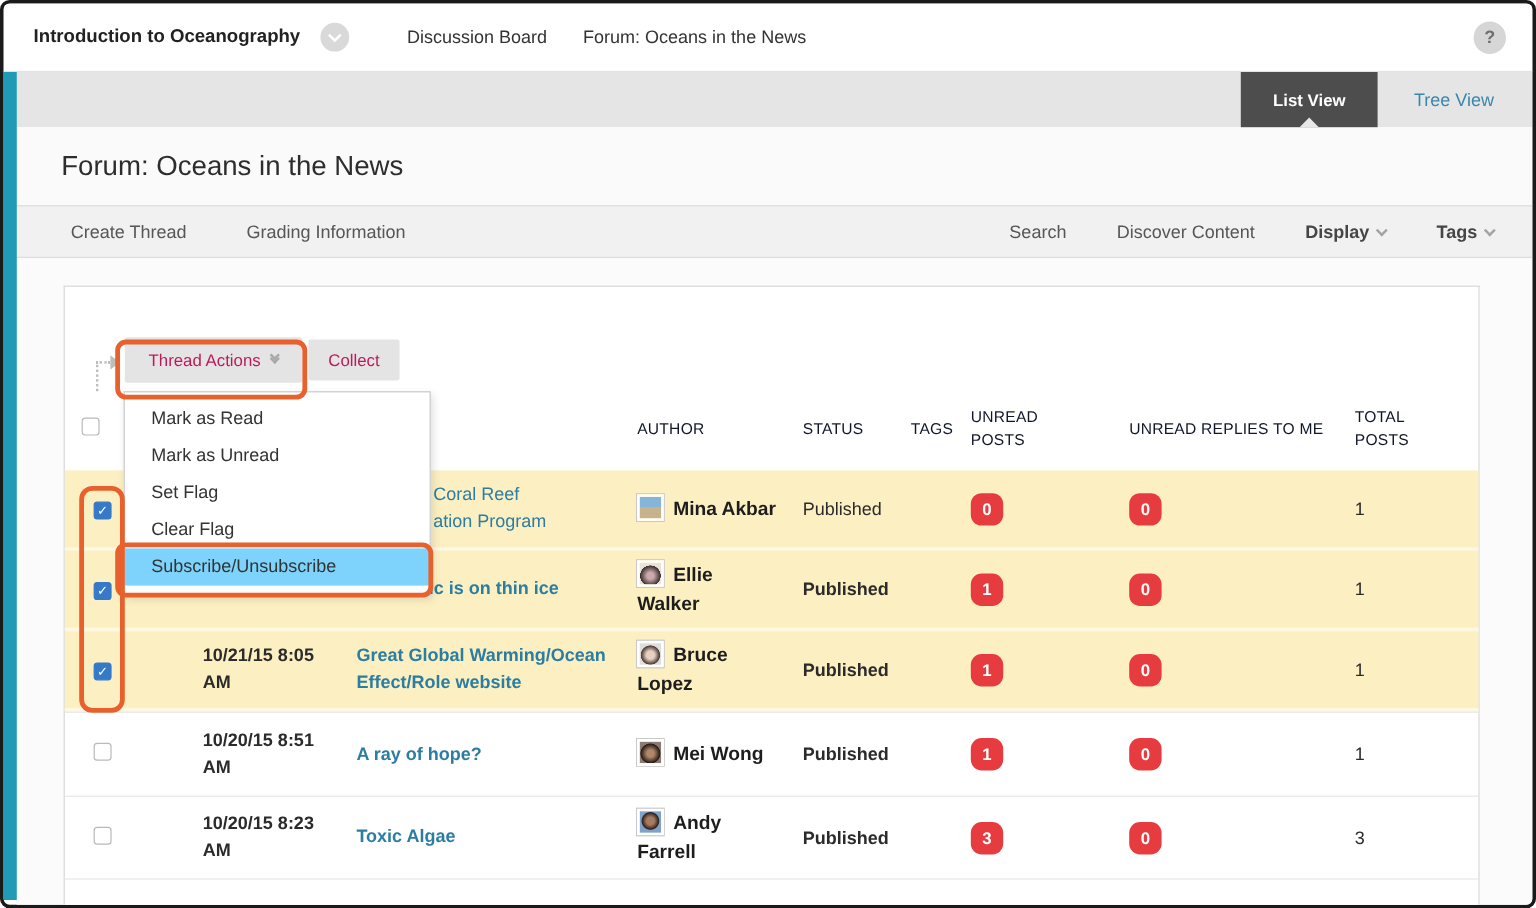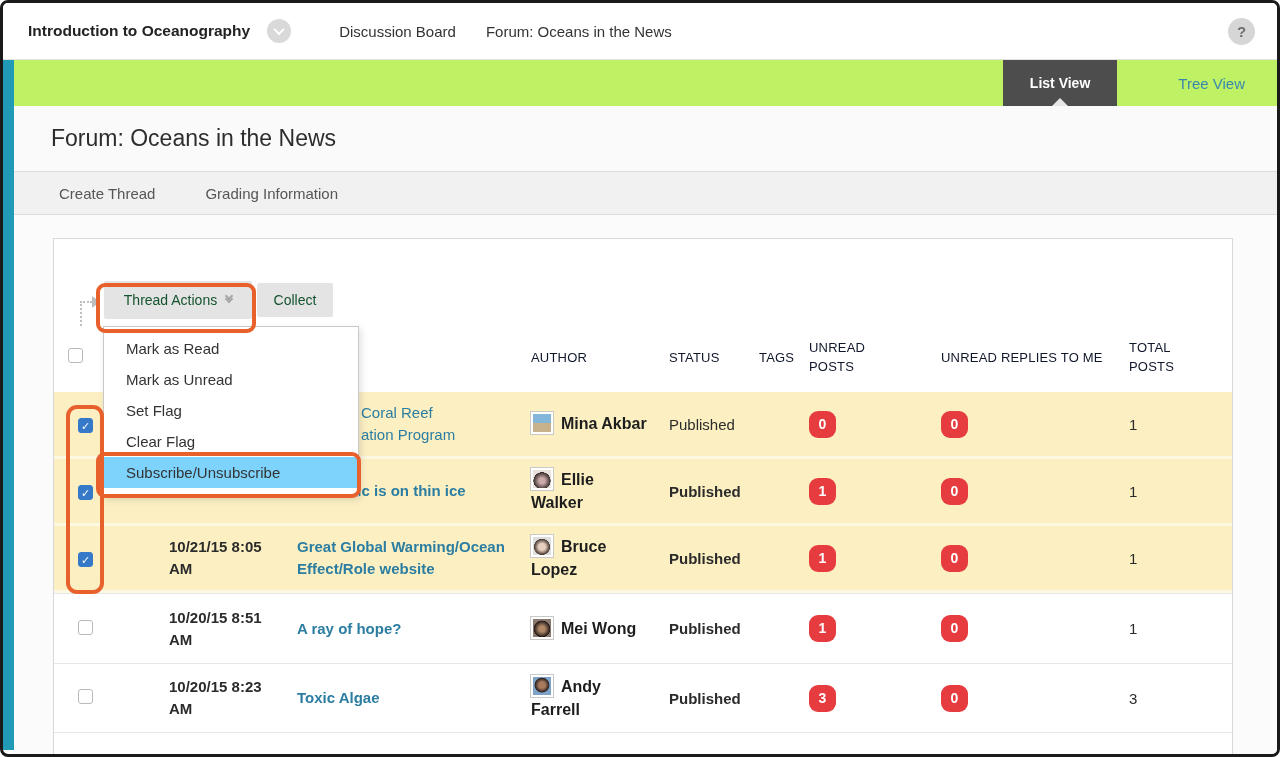--- a/index.html
+++ b/index.html
@@ -14,42 +14,42 @@
   .crumbs { margin-left:48px; display:flex; gap:30px; font-size:15px; color:#333; }
   .crumb { cursor:pointer; }
   .help-btn { margin-left:auto; width:27px; height:27px; border-radius:50%; background:#d6d6d6; color:#6f6f6f; font-weight:bold; font-size:15px; display:flex; align-items:center; justify-content:center; }
 
   
   .teal-bar { position:absolute; left:0; top:57px; bottom:4px; width:11px; background:#219ab5; z-index:5; }
 
   .below { margin-left:11px; }
 
   
-  .band { height:46px; background:#bef264; display:flex; justify-content:flex-end; align-items:stretch; padding-right:14px;gap:31px; }
+  .band { height:46px; background:#e5e5e5; display:flex; justify-content:flex-end; align-items:stretch; padding-right:14px; }
   .tab-list { position:relative; background:#4d4d4d; color:#fff; font-weight:bold; font-size:14px; display:flex; align-items:center; padding:0 27px; margin-right:12px; }
   .tab-list::after { content:""; position:absolute; left:50%; bottom:0; transform:translateX(-50%); width:0; height:0; border-left:8px solid transparent; border-right:8px solid transparent; border-bottom:8px solid #e7e7e7; }
   .tab-tree { display:flex; align-items:center; color:#3a87ad; font-size:15px; padding:0 18px; }
 
   
   .title-area { background:#fafafa; height:65px; padding:19px 0 0 37px; }
   .title-area h1 { font-size:23px; font-weight:400; color:#2d2d2d; }
 
   
   .action-bar { height:44px; background:#f1f1f1; border-top:1px solid #dcdcdc; border-bottom:1px solid #dcdcdc; display:flex; align-items:center; padding:0 32px 0 45px; font-size:15px; color:#565656; }
   .ab-left { display:flex; gap:50px; }
   .ab-right { margin-left:auto; display:flex; gap:42px; align-items:center; }
   .ab-item { cursor:pointer; display:flex; align-items:center; gap:7px; }
   .ab-item.bold { font-weight:bold; color:#454545; }
   .chev-sm { display:inline-block; width:7px; height:7px; border-right:2px solid #a3a3a3; border-bottom:2px solid #a3a3a3; transform:rotate(45deg) translate(-1px,-1px); }
 
   
   .content { background:#fbfbfb; padding:23px 0 0 39px; height:100%; }
   .tbox { width:1180px; height:540px; background:#fff; border:1px solid #d8d8d8; border-bottom:none; }
   .tb-toolbar { height:85px; padding:42px 0 0 50px; display:flex; gap:5px; }
-  .btn { background:#e4e4e4; border:none; border-radius:2px; color:#14532d; font-size:14px; font-family:inherit; cursor:pointer; }
+  .btn { background:#e4e4e4; border:none; border-radius:2px; color:#be185d; font-size:14px; font-family:inherit; cursor:pointer; }
   .btn-ta { width:148px; height:38px; display:flex; align-items:center; justify-content:center; gap:9px; }
   .dbl-chev { display:flex; flex-direction:column; gap:0px; margin-top:-2px; }
   .dbl-chev i { display:block; width:6px; height:6px; border-right:2px solid #a8a8a8; border-bottom:2px solid #a8a8a8; transform:rotate(45deg); margin-top:-3px; }
   .btn-collect { width:76px; height:34px; margin-top:2px; }
 
   .grid-header, .grid-row { display:grid; grid-template-columns:100px 128px 234px 138px 90px 50px 132px 188px 1fr; }
   .grid-header { height:68px; align-items:center; font-size:13px; color:#0f172a; letter-spacing:.2px; }
   .hcell { padding-left:15px; line-height:1.45; }
   .hcell.cb { padding-left:14px; }
   .hcell:nth-child(7) span { display:inline-block; max-width:70px; }
@@ -132,20 +132,36 @@
 
     <div class="title-area">
       <h1>Forum: Oceans in the News</h1>
     </div>
 
     <div class="action-bar">
       <div class="ab-left" id="ab-left">
           <span class="ab-item">Create Thread</span>
           <span class="ab-item">Grading Information</span>
         </div>
+      <div class="ab-right" id="ab-right">
+          <span class="ab-item">
+            <span>Search</span>
+          </span>
+          <span class="ab-item">
+            <span>Discover Content</span>
+          </span>
+          <span class="ab-item bold">
+            <span>Display</span>
+            <i class="chev-sm"></i>
+          </span>
+          <span class="ab-item bold">
+            <span>Tags</span>
+            <i class="chev-sm"></i>
+          </span>
+        </div>
     </div>
 
     <div class="content">
       <div class="tbox">
         <div class="tb-toolbar">
           <button class="btn btn-ta">
             <span>Thread Actions</span>
             <span class="dbl-chev">
                 <i></i>
                 <i></i>

